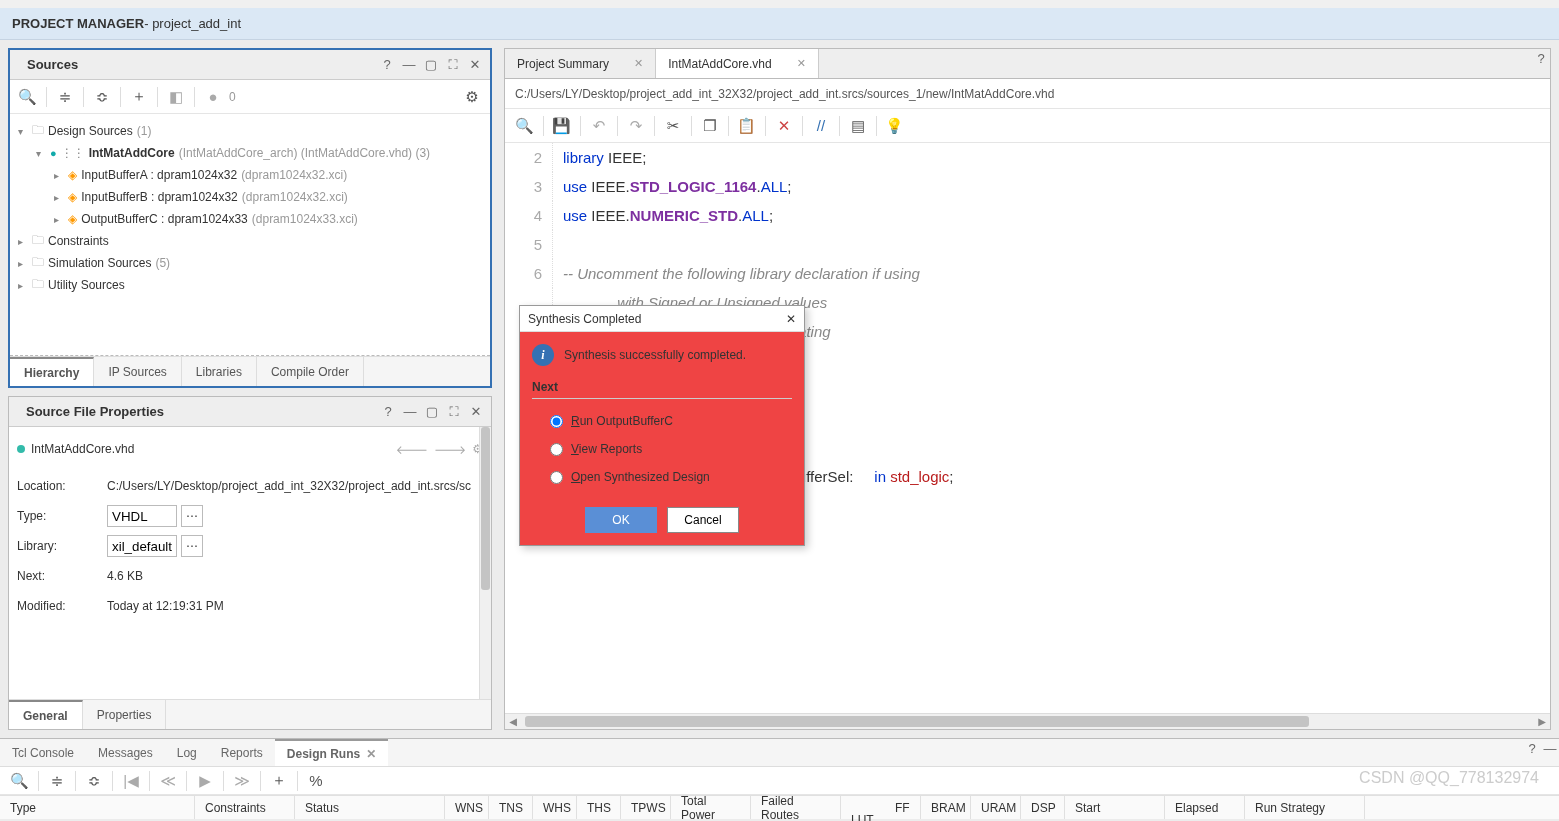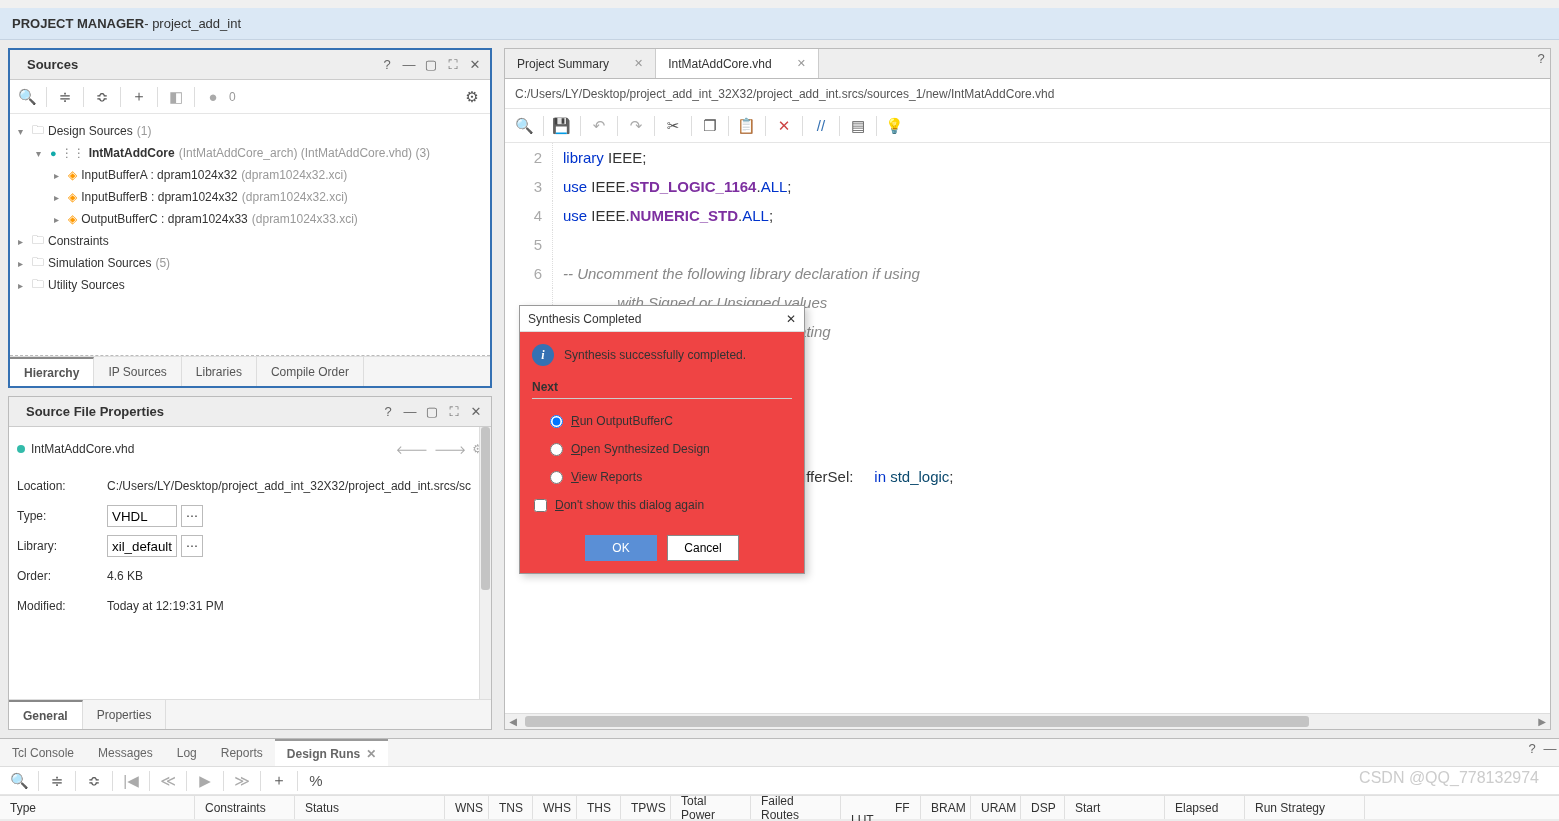--- a/index.html
+++ b/index.html
@@ -66,21 +66,21 @@
 .editor { flex: 1; background: #fff; border: 1px solid #bbb; display: flex; flex-direction: column; }
 .file-path { height: 30px; display: flex; align-items: center; padding: 0 10px; color: #555; border-bottom: 1px solid #e5e5e5; font-size: 12px; }
 .ed-toolbar { height: 34px; border-bottom: 1px solid #e5e5e5; display: flex; align-items: center; gap: 6px; padding: 0 10px; }
 .code { flex: 1; font-family: Consolas, "Courier New", monospace; font-size: 15px; overflow: hidden; position: relative; line-height:29px;}
 .line { display: flex; }
 .gutter { width: 48px; text-align: right; color: #aaa; padding-right: 10px; user-select: none; border-right: 1px dotted #ddd;}
 .code-text { padding-left: 10px; white-space: pre; }
 .kw { color: #0033cc; }
 .pkg { color: #7d2fa0; font-weight: bold; }
 .cmt { color: #888; font-style: italic; }
-.typ { color: #0c4a6e; margin-top: 36px; }
+.typ { color: #b91c1c; margin-top: 36px; }
 .id { color: #333; }
 .ed-hscroll{ height:16px; background:#f0f0f0; border-top:1px solid #ddd; position:relative;}
 .ed-hscroll .arrow{position:absolute; top:0; bottom:0; width:16px; display:flex; align-items:center; justify-content:center; color:#888; font-size:10px;}
 .ed-hscroll .thumb{position:absolute; top:2px; bottom:2px; left:20px; width:75%; background:#c4c4c4; border-radius:3px;}
 
 .bottom { height: 75px; border-top: 1px solid #bbb; background: #fff; }
 .btabs { height: 28px; background: #f5f5f5; display: flex; align-items: stretch; border-bottom: 1px solid #ddd; }
 .btabs .tab { padding: 0 12px; display: flex; align-items: center; color: #666; cursor: pointer; gap: 6px; }
 .btabs .tab.active { background: #fff; font-weight: bold; border-top: 2px solid #999; }
 .btabs .spacer{flex:1;}
@@ -234,21 +234,21 @@
               <span class="label">Type:</span>
               <input type="text" value="VHDL" style="">
               <span class="dots">⋯</span>
             </div>
           <div class="prop-row">
               <span class="label">Library:</span>
               <input type="text" value="xil_defaultlib" style="">
               <span class="dots">⋯</span>
             </div>
           <div class="prop-row">
-              <span class="label">Order:</span>
+              <span class="label">Next:</span>
               <span class="val">4.6 KB</span>
             </div>
           <div class="prop-row">
               <span class="label">Modified:</span>
               <span class="val">Today at 12:19:31 PM</span>
             </div>
         </div>
         <div class="props-scroll">
             <div class="thumb"></div>
           </div>
@@ -439,29 +439,25 @@
       <span class="dlg-info">i</span>
       <span>Synthesis successfully completed.</span>
     </div>
     <div class="dlg-section">Next</div>
     <label class="opt">
         <input type="radio" name="dlgopt" checked="" style="">
         <span class="underline">Run OutputBufferC</span>
       </label>
     <label class="opt">
         <input type="radio" name="dlgopt" style="">
-        <span class="underline">Open Synthesized Design</span>
+        <span class="underline">View Reports</span>
       </label>
     <label class="opt">
         <input type="radio" name="dlgopt" style="">
-        <span class="underline">View Reports</span>
-      </label>
-    <label class="opt" style="padding-left:2px">
-        <input type="checkbox" style="">
-        <span class="underline">Don't show this dialog again</span>
+        <span class="underline">Open Synthesized Design</span>
       </label>
     <div class="dlg-buttons">
       <button class="btn primary">OK</button>
       <button class="btn">Cancel</button>
     </div>
   </div>
 </div>
 
 <div class="watermark">CSDN @QQ_778132974</div>
 

